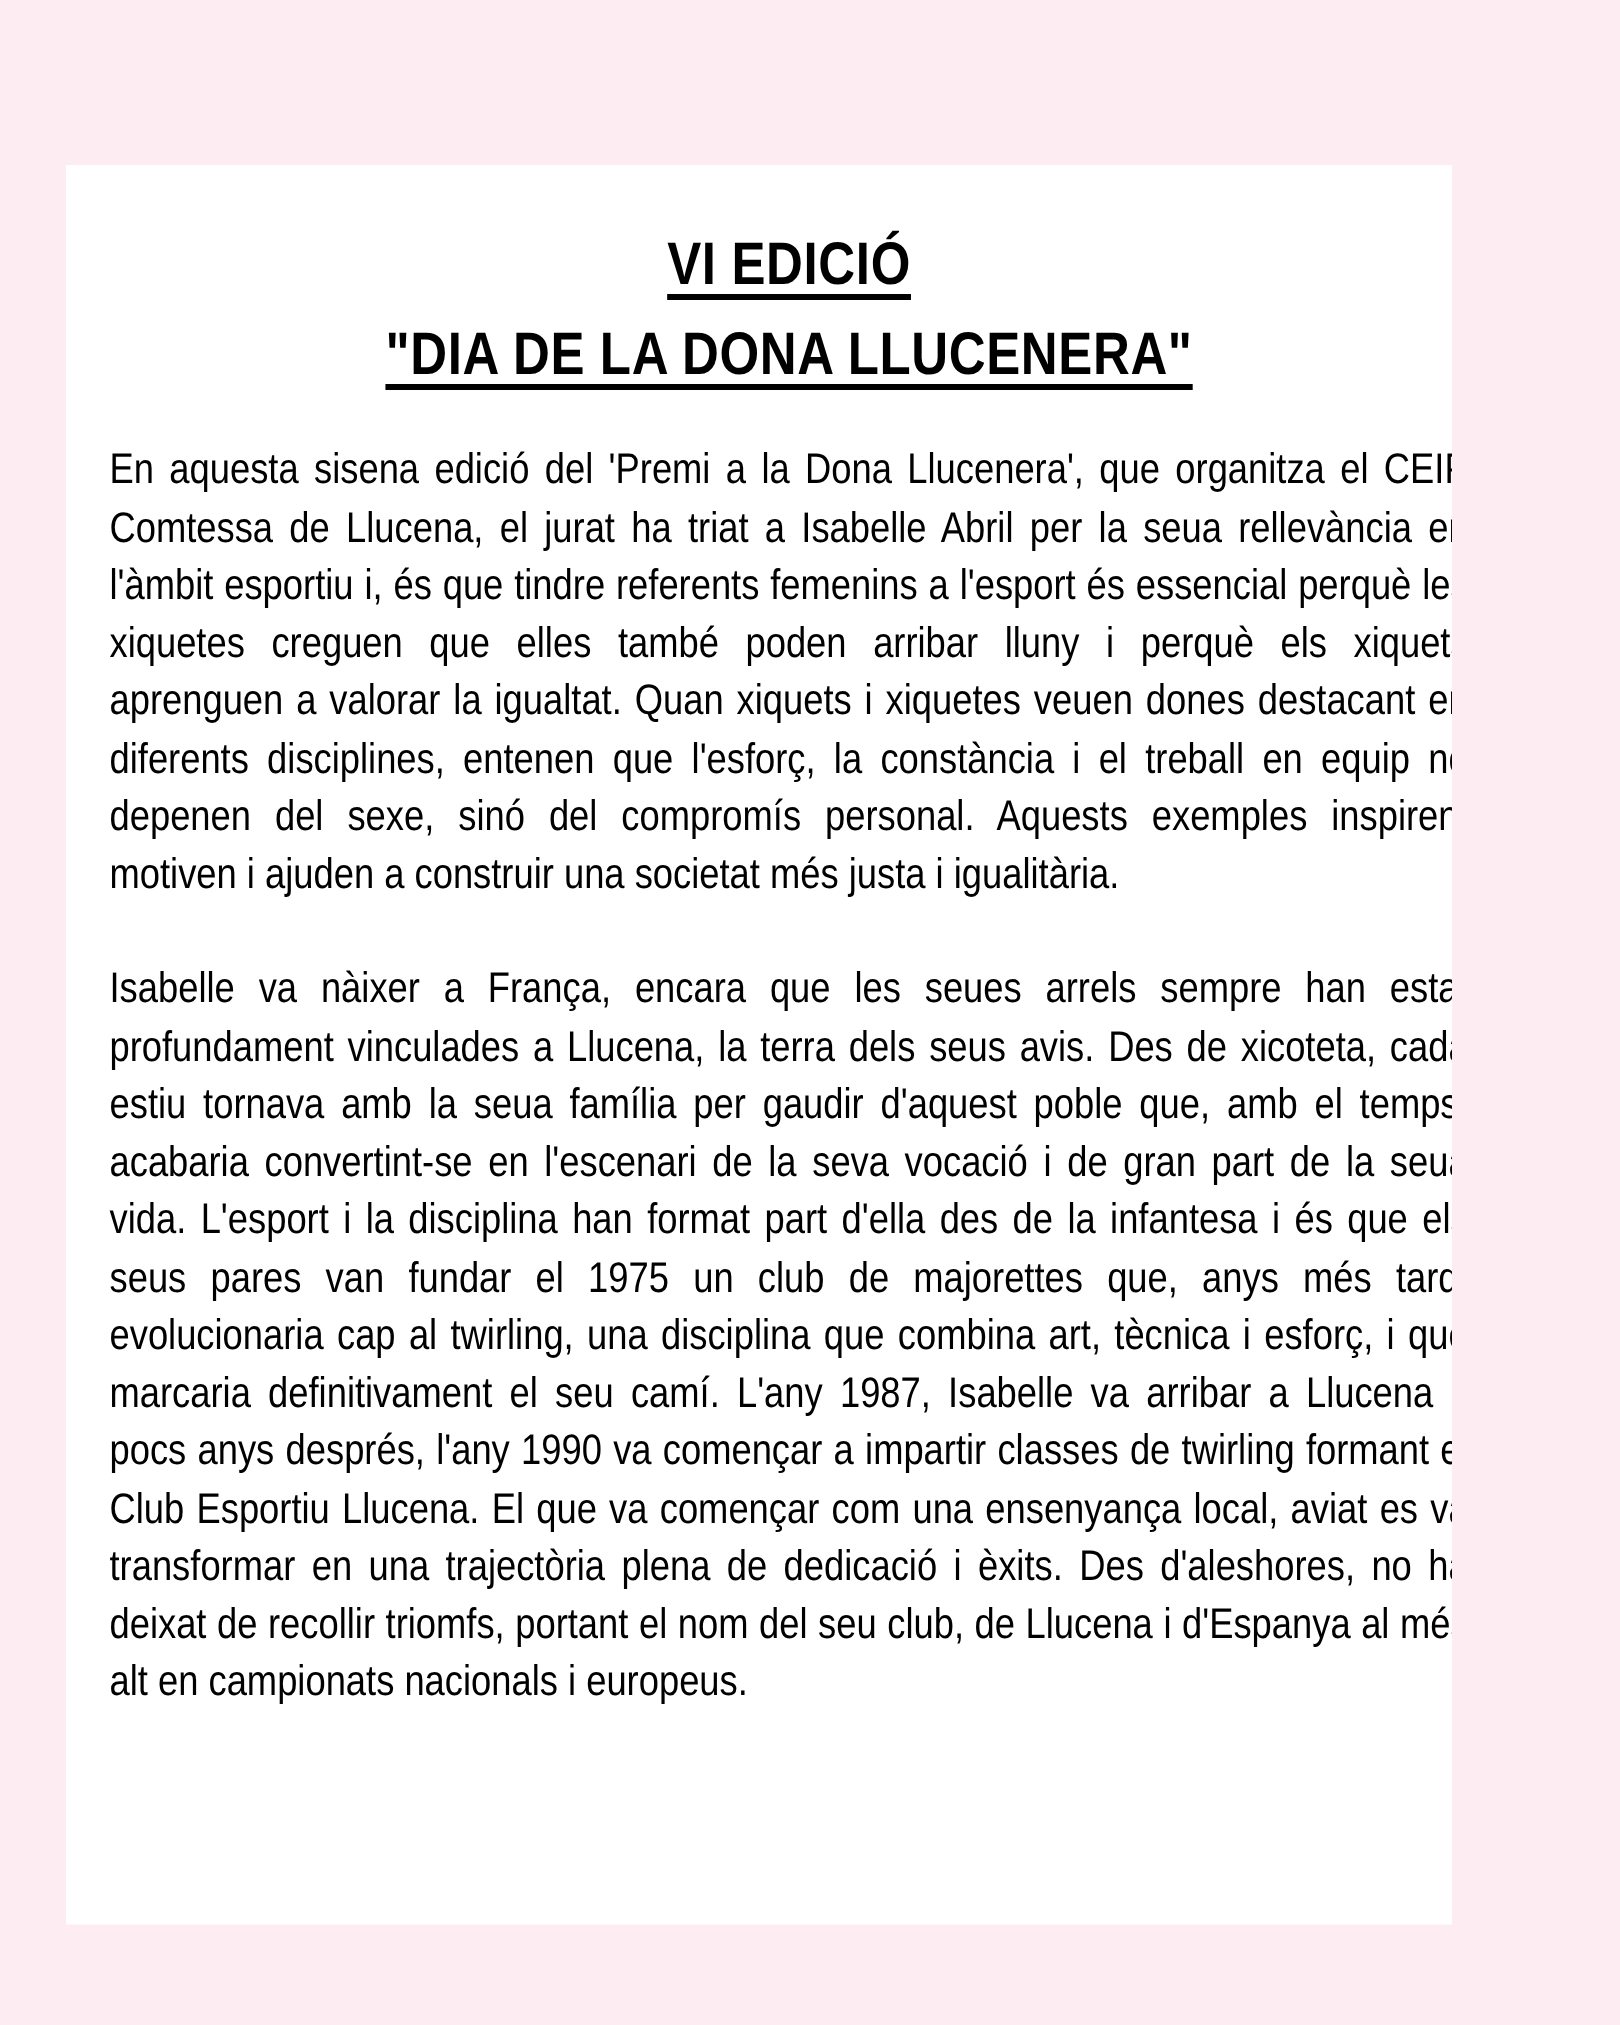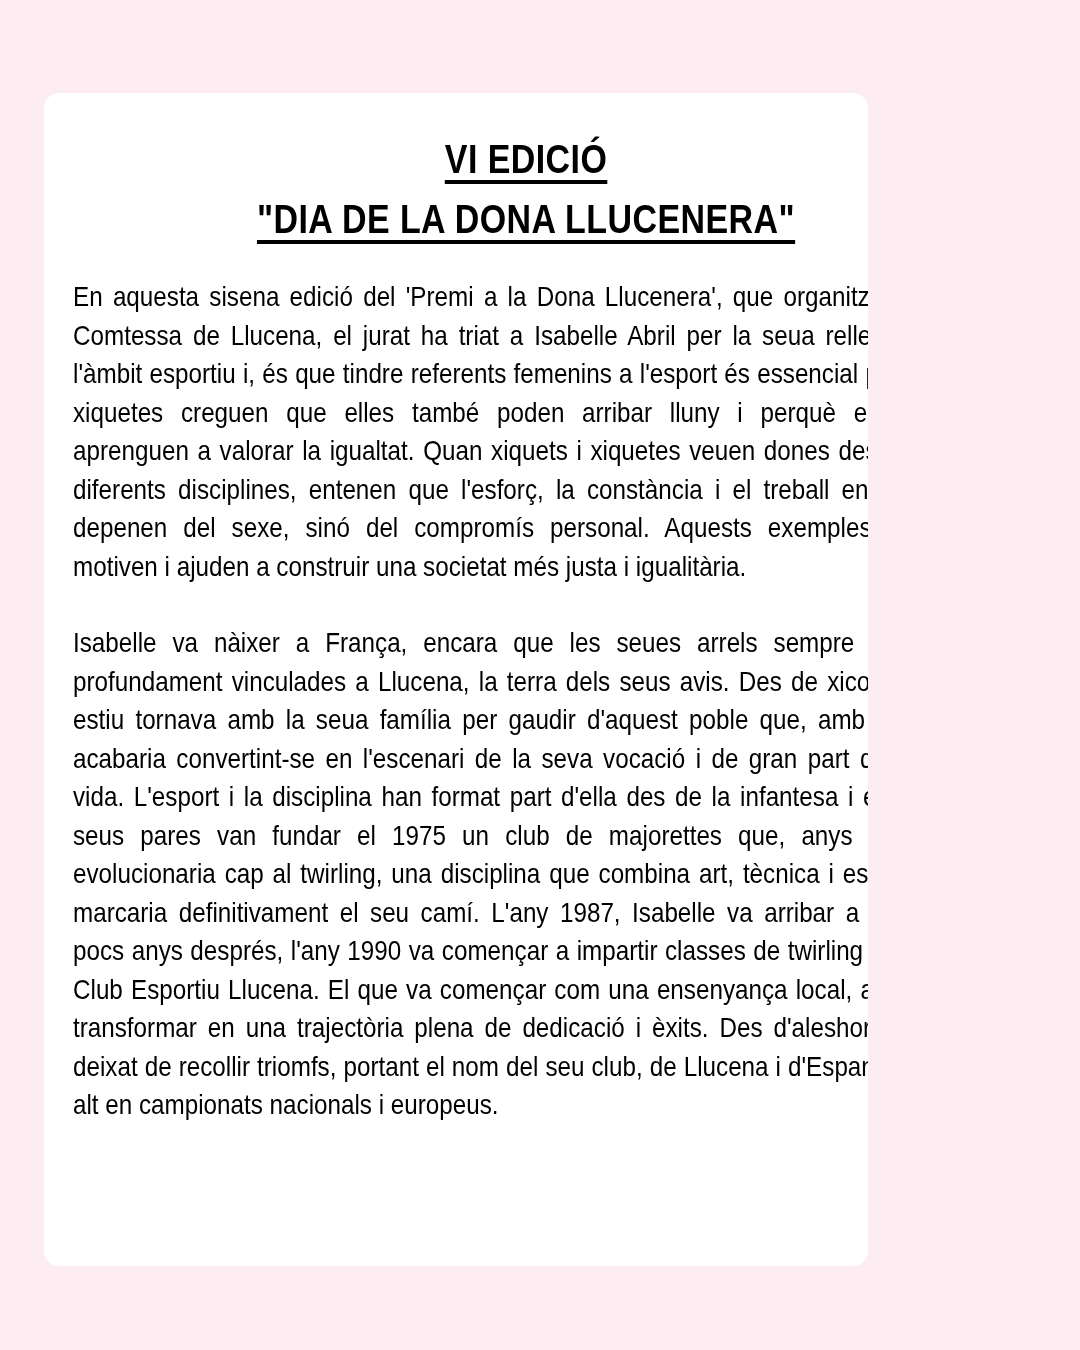--- a/index.html
+++ b/index.html
@@ -17,28 +17,27 @@
   }
   .canvas {
     position: absolute;
     inset: 0;
     width: 1080px;
     height: 1350px;
   }
   .card {
     position: absolute;
     left: 44px;
-    top: 93px;
-    width: 824px;
+    top: 110px;
+    width: 924px;
     height: 1173px;
     background: #ffffff;
     box-sizing: border-box;
     padding: 36px 0 0 29px;
     overflow: hidden;
-    border-radius: 15px;
   }
   
   .content {
     width: 1066px;
     transform: scaleX(0.85);
     transform-origin: 0 0;
   }
   .title {
     text-align: center;
     font-weight: bold;

